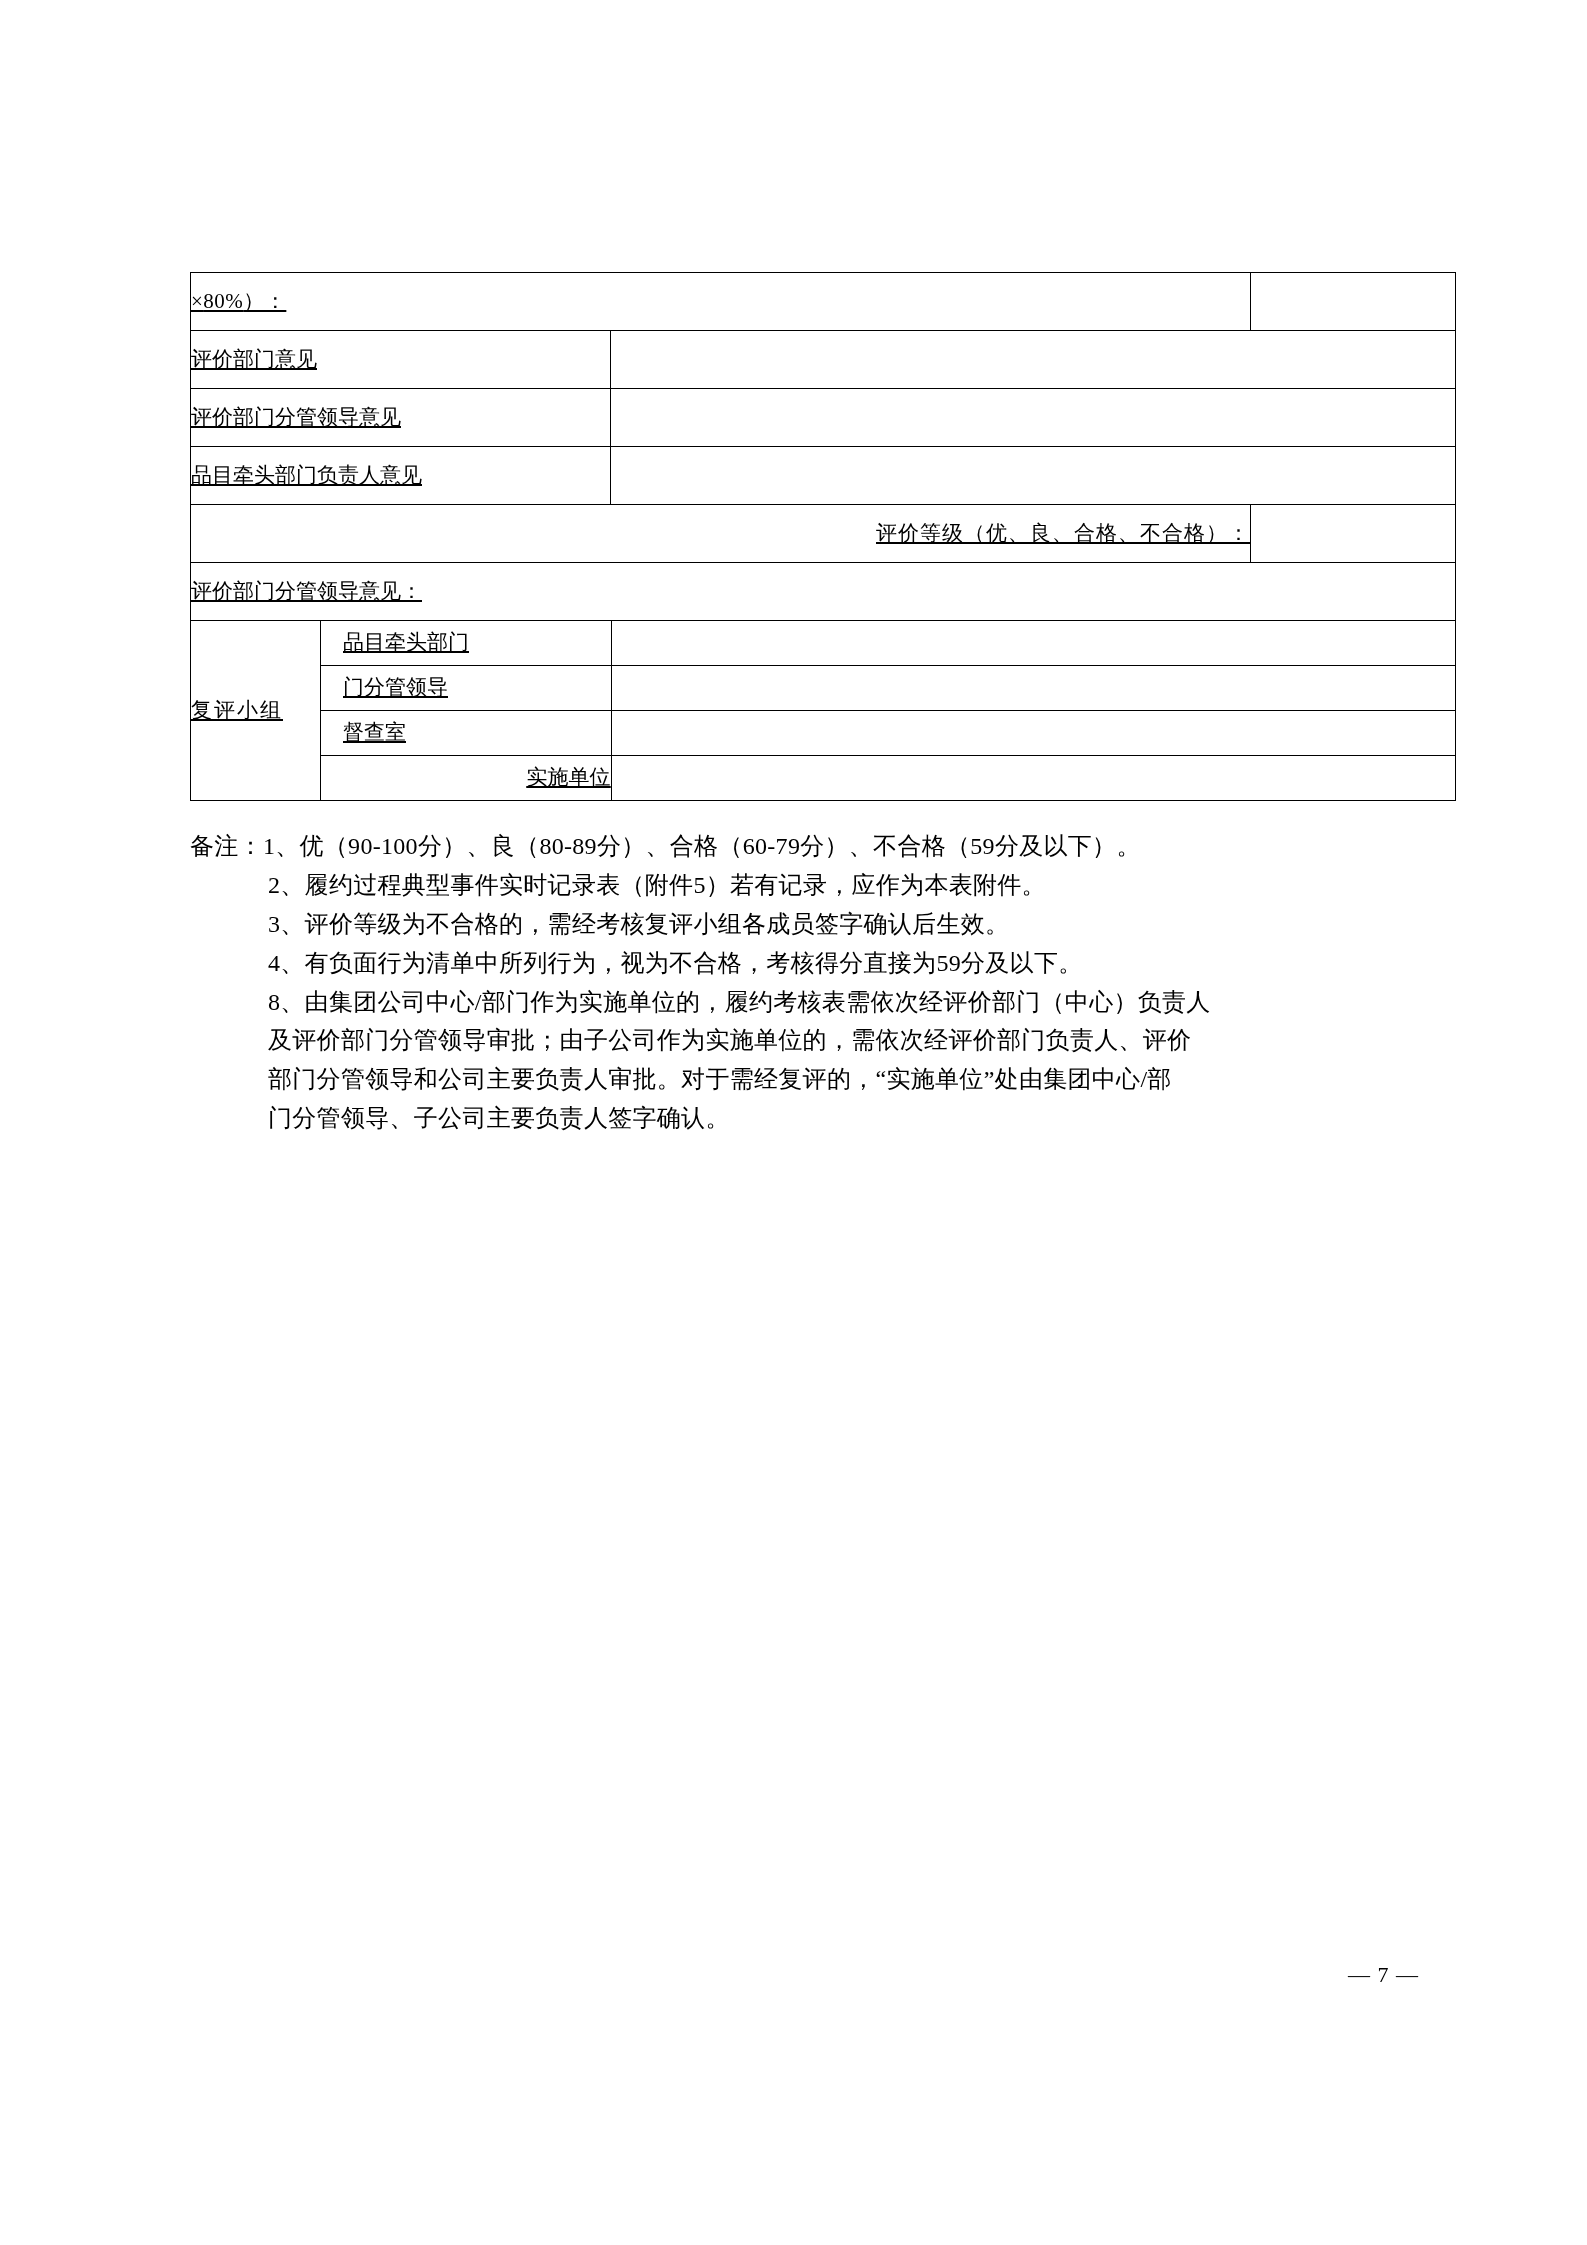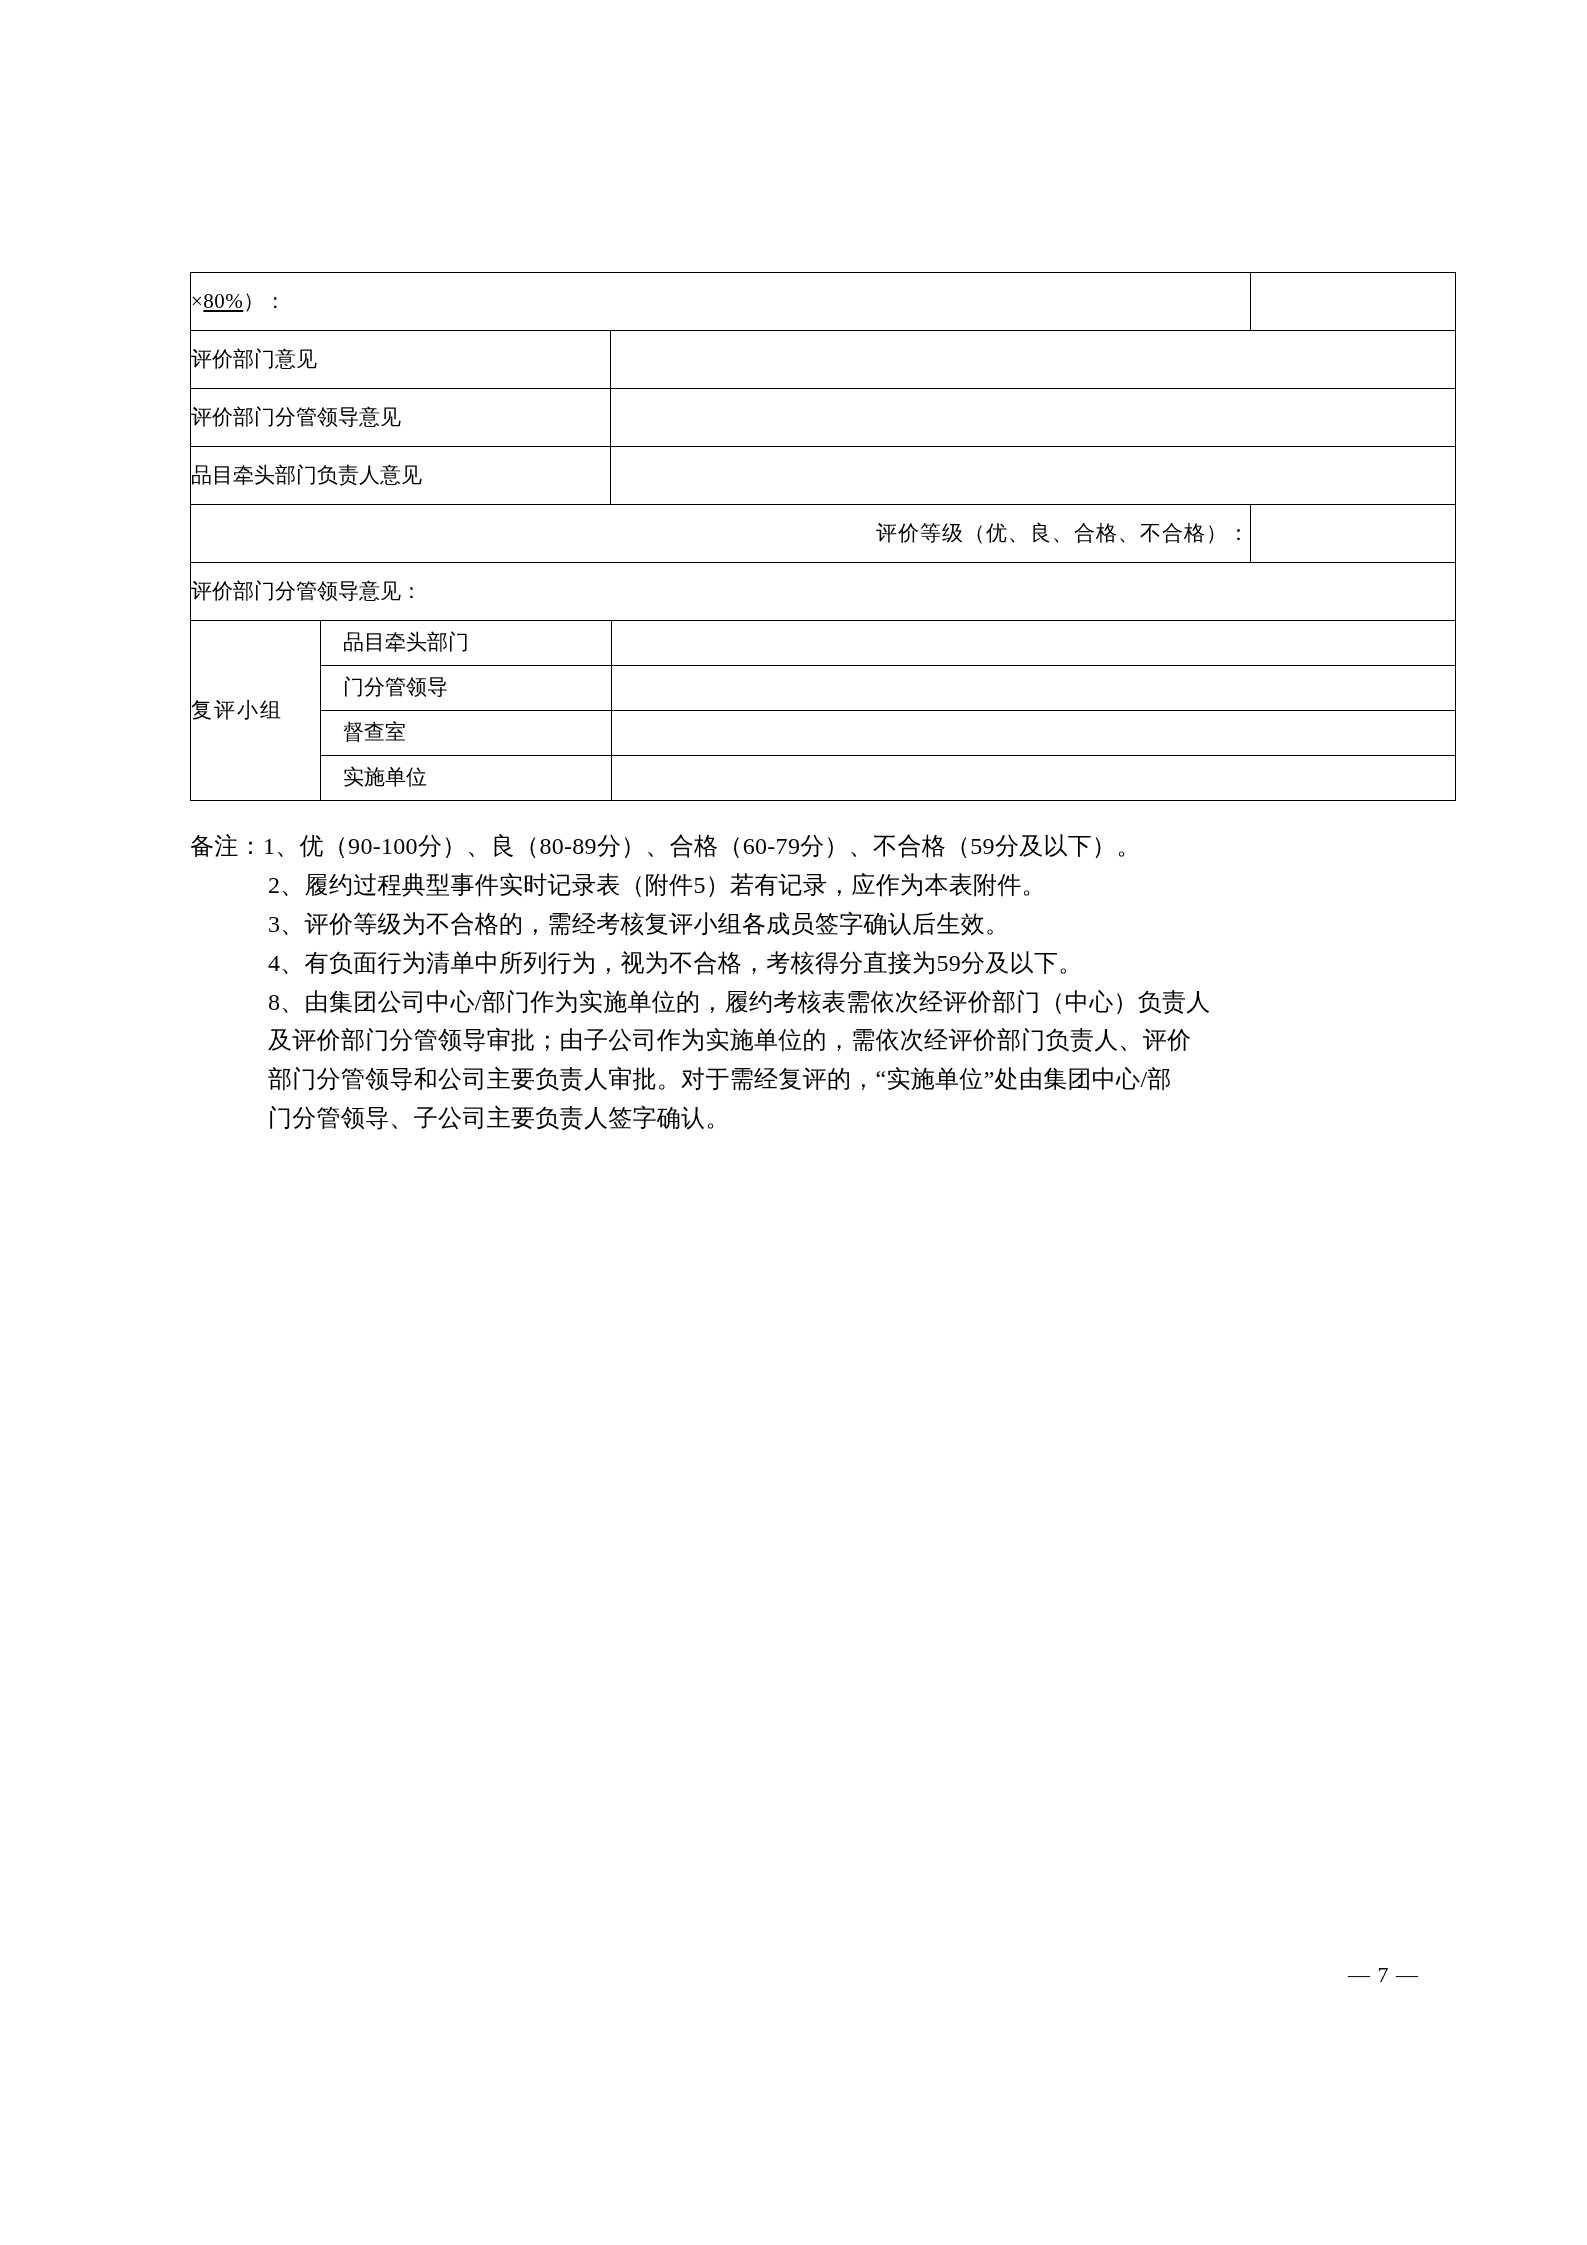--- a/index.html
+++ b/index.html
@@ -34,20 +34,21 @@
     border-collapse: collapse;
     width: 1265px;
     table-layout: fixed;
   }
   table.form td {
     border: 1px solid #000000;
     padding: 0;
     vertical-align: middle;
     font-size: 21px;
     line-height: 1.5;
+    text-decoration: underline;
   }
   .cell-pad {
     padding: 13px 14px;
   }
   .cell-label {
     font-size: 21px;
     letter-spacing: 0.5px;
   }
   .row-tall { height: 58px; }
   .u { text-decoration: underline; }
@@ -71,21 +72,21 @@
     border: 1px solid #000000;
     font-size: 21px;
     height: 44px;
   }
   .subtable td.name {
     padding-left: 22px;
   }
   .no-left  { border-left: none !important; }
   .no-right { border-right: none !important; }
   .no-top   { border-top: none !important; }
-  .no-bot   { border-bottom: none !important; }
+  .no-bot   { border-bottom: none !important; text-align: right; }
 
   
   .notes {
     margin-top: 26px;
     font-size: 24px;
     line-height: 1.62;
     letter-spacing: 0.3px;
   }
   .notes .note-first {
     text-indent: 0;

